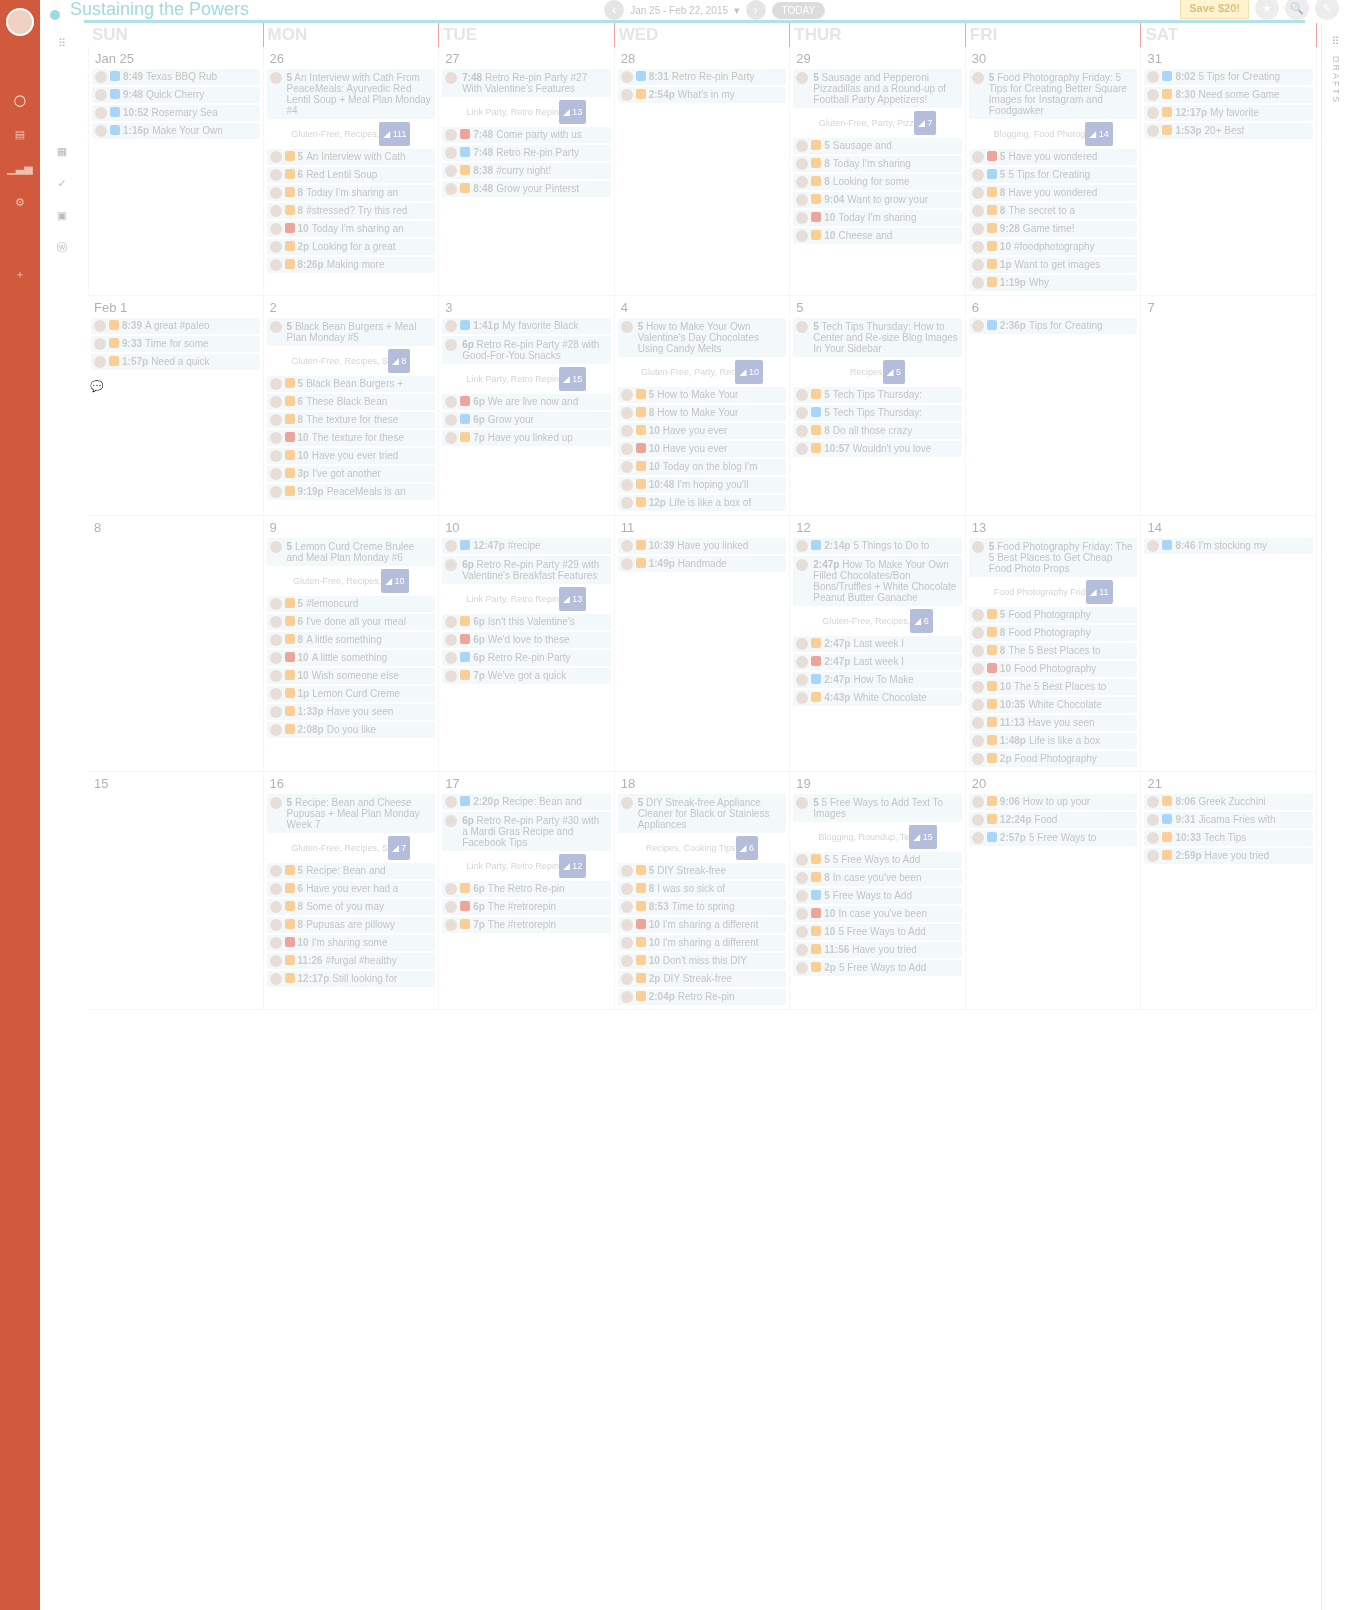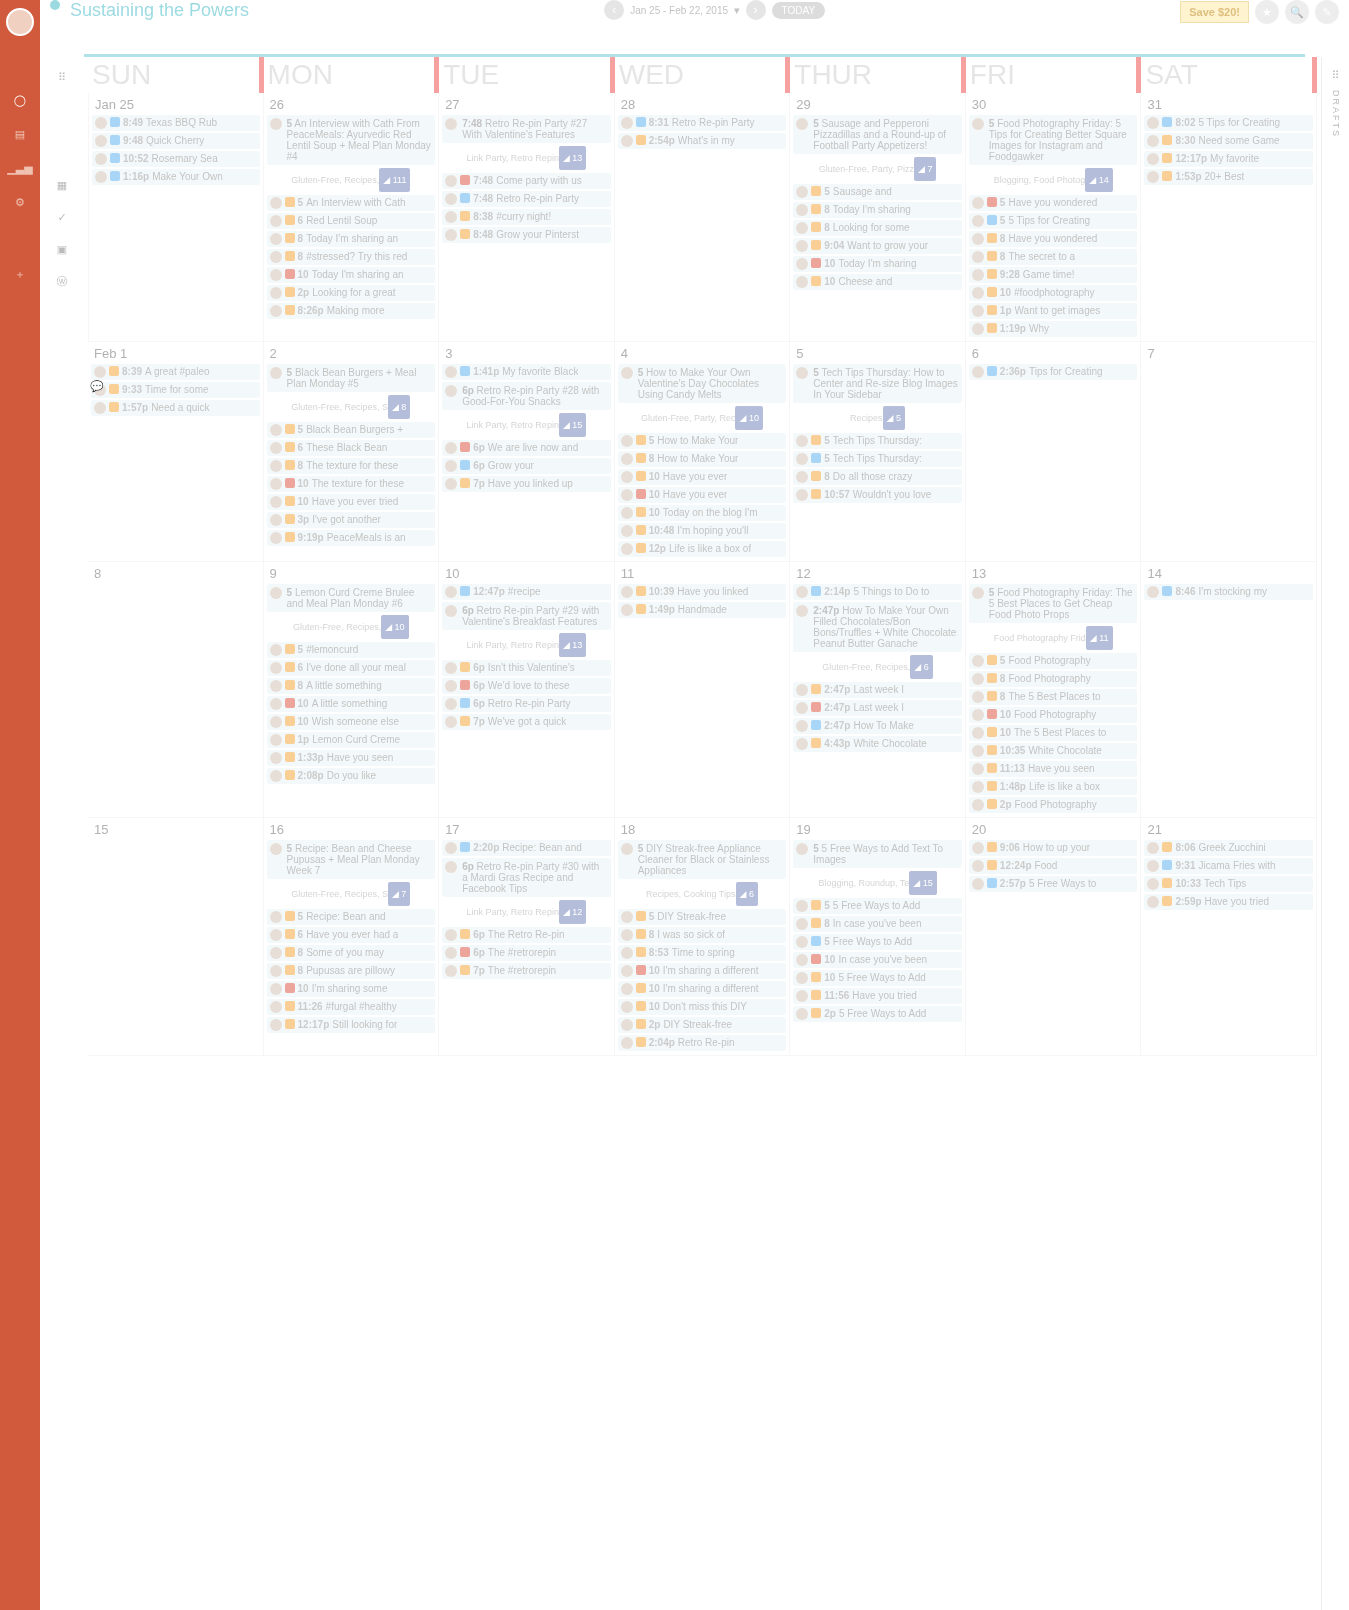--- a/index.html
+++ b/index.html
@@ -4,37 +4,37 @@
 <style>
 * { box-sizing: border-box; margin: 0; padding: 0; }
 body { font-family: -apple-system, Helvetica, Arial, sans-serif; font-size: 11px; background: #fff; color: #888; }
 .app { display: flex; height: 100vh; min-height: 1200px; }
 .leftbar { width: 40px; background: #d1593c; display: flex; flex-direction: column; align-items: center; padding-top: 8px; gap: 18px; }
 .avatar { width: 28px; height: 28px; border-radius: 50%; background: #f0d0c0; border: 2px solid #fff; }
 .lb-icon { width: 16px; height: 16px; color: #f0c0b0; display:flex; align-items:center; justify-content:center; }
 .lb-icon.active { color: #fff; }
 .lb-sep { height: 20px; }
 .mainwrap { flex: 1; display: flex; flex-direction: column; position: relative; }
-.topbar { height: 54px; display: flex; align-items: flex-start; padding: 0 10px; gap: 10px; opacity: 0.5; }
+.topbar { height: 20px; display: flex; align-items: flex-end; padding: 0 10px; gap: 10px; opacity: 0.5; }
 .siteind { width: 10px; height: 10px; border-radius: 50%; background: #3bb7c4; }
 .sitetitle { color: #3bb7c4; font-size: 18px; font-weight: 300; }
 .datectl { margin-left: auto; display: flex; align-items: center; gap: 6px; }
 .datebtn { width: 20px; height: 20px; border-radius: 50%; background: #ccc; color:#fff; display:flex;align-items:center;justify-content:center; font-size:12px; }
 .daterange { color: #888; font-size: 10px; }
 .today { background: #bbb; color: #fff; padding: 3px 10px; border-radius: 10px; font-size: 10px; }
 .topright { margin-left: auto; display: flex; align-items: center; gap: 6px; }
 .save20 { background: #ffeaa0; border: 1px solid #e0c060; padding: 4px 8px; color: #c08000; font-size: 11px; font-weight: bold; }
 .circbtn { width: 24px; height: 24px; border-radius: 50%; background: #ddd; display:flex;align-items:center;justify-content:center;color:#fff; }
 .divider { height: 3px; background: #3bb7c4; margin: 0 44px 0 44px; opacity: 0.4; }
 .content { flex: 1; display: flex; }
 .sidebar2 { width: 44px; display: flex; flex-direction: column; align-items: center; padding-top: 12px; gap: 16px; color: #bbb; }
 .sb2-icon { width:16px; height:16px; display:flex;align-items:center;justify-content:center; }
 .calwrap { flex: 1; padding: 0 4px; opacity: 0.5; }
 .calhead { display: grid; grid-template-columns: repeat(7, 1fr); }
-.calhead div { font-size: 28px; font-weight: 400; color: #ccc; padding: 2px 4px; border-right: 5px solid #ef4444; }
+.calhead div { font-size: 17px; font-weight: 700; color: #ccc; padding: 2px 4px; border-right: 1px solid #ef4444; }
 .calgrid { display: grid; grid-template-columns: repeat(7, 1fr); }
 .cell { border: 1px solid #eee; border-top: none; border-left: none; min-height: 200px; padding: 2px; position: relative; }
 .cell:first-child { border-left: 1px solid #eee; }
 .datenum { font-size: 13px; color: #666; padding: 2px 4px; display:block; }
 .post { background: #e8f4f6; border-radius: 2px; margin: 1px 1px 2px 1px; padding: 2px 3px; font-size: 10px; color: #888; display: flex; align-items: flex-start; gap: 3px; overflow: hidden; }
 .post .pav { width: 12px; height: 12px; border-radius: 50%; background: #d0c0b0; flex-shrink: 0; }
 .post .picon { width: 10px; height: 10px; background: #f5a030; border-radius: 2px; flex-shrink: 0; }
 .post .picon.tw { background: #55acee; }
 .post .picon.gp { background: #dd4b39; }
 .post .ptime { font-weight: bold; color: #999; flex-shrink: 0; }

